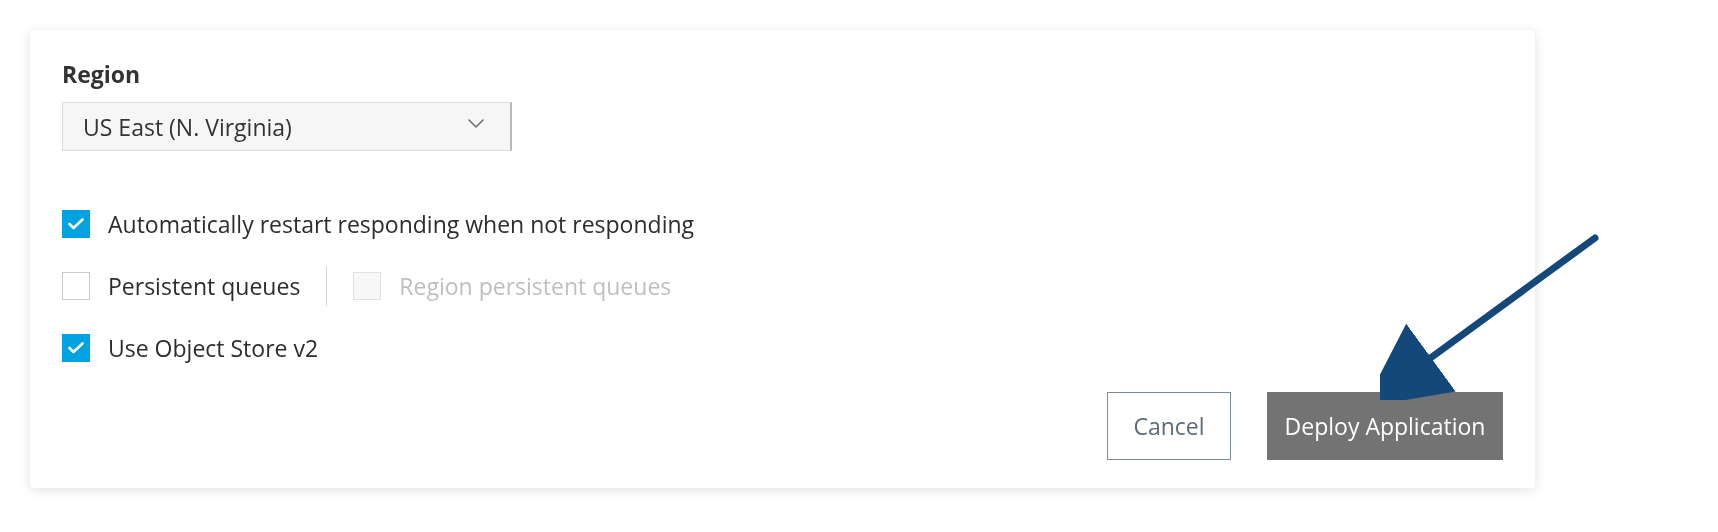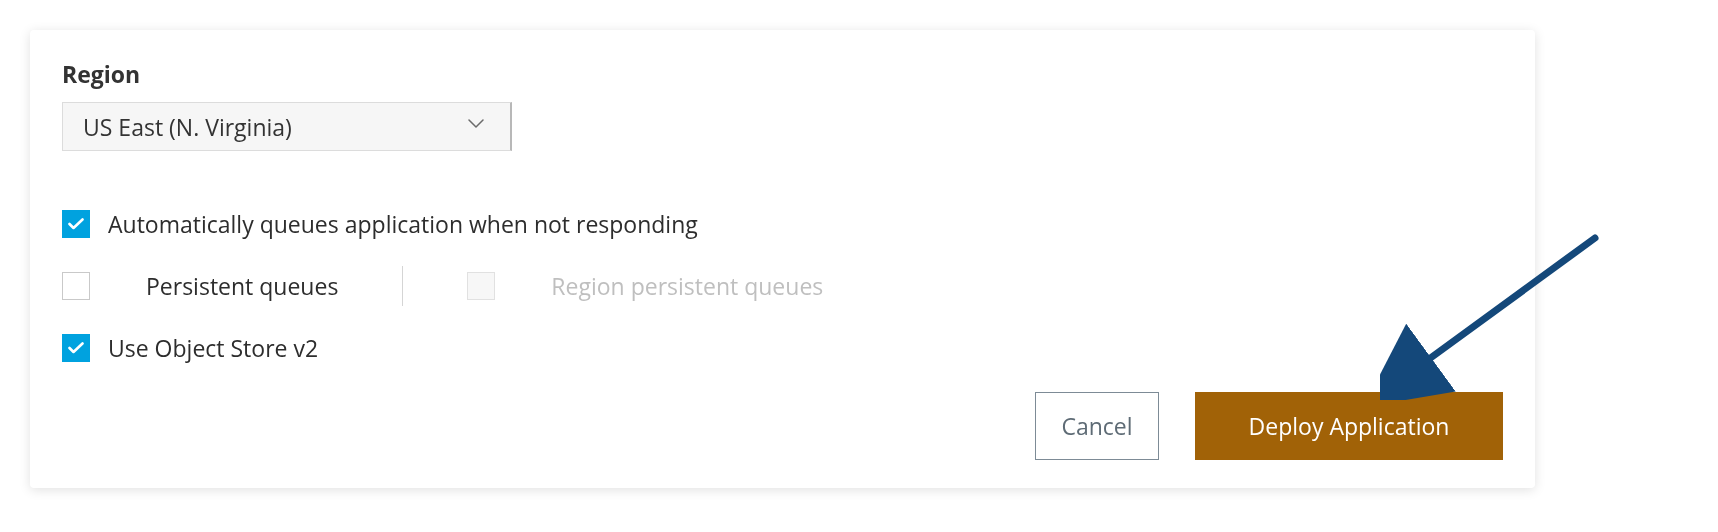--- a/index.html
+++ b/index.html
@@ -60,21 +60,20 @@
       display: flex;
       align-items: center;
       height: 34px;
       margin-bottom: 28px;
     }
     .row-inline {
       display: flex;
       align-items: center;
       margin-bottom: 28px;
       height: 34px;
-      gap: 38px;
     }
     .chk {
       width: 28px;
       height: 28px;
       display: inline-flex;
       align-items: center;
       justify-content: center;
       margin-right: 18px;
       flex-shrink: 0;
       cursor: pointer;
@@ -124,22 +123,22 @@
       cursor: pointer;
       font-weight: 400;
     }
     .btn-secondary {
       width: 124px;
       border: 1.5px solid #7d8b96;
       background: #ffffff;
       color: #5e6b75;
     }
     .btn-primary {
-      width: 308px;
-      background: #a16207;
+      width: 236px;
+      background: #737373;
       color: #ffffff;
       border: none;
     }
     .annotation-arrow {
       position: absolute;
       top: 230px;
       left: 1380px;
       pointer-events: none;
     }
   </style>
@@ -160,21 +159,21 @@
   </div>
 
   <div class="options-block">
 
     <div class="checkbox-row">
       <span class="chk checked">
         <svg width="16" height="12" viewBox="0 0 16 12">
           <path d="M1.5 6 L5.5 10 L14.5 1.5" stroke="#ffffff" stroke-width="2.6" fill="none" stroke-linecap="round" stroke-linejoin="round"></path>
         </svg>
       </span>
-      <span class="chk-label">Automatically queues application when not responding</span>
+      <span class="chk-label">Automatically restart responding when not responding</span>
     </div>
 
     <div class="row-inline">
       <span class="chk unchecked"></span>
       <span class="chk-label">Persistent queues</span>
 
       <span class="vdiv"></span>
 
       <span class="chk disabled"></span>
       <span class="chk-label disabled">Region persistent queues</span>

